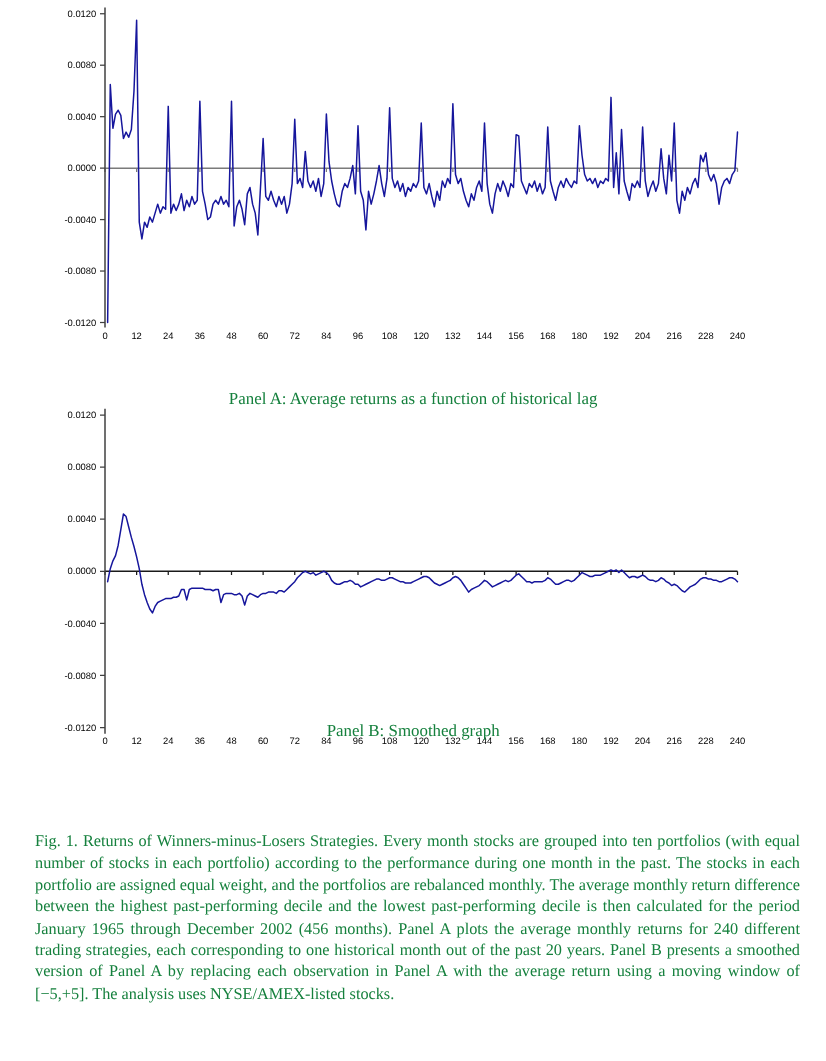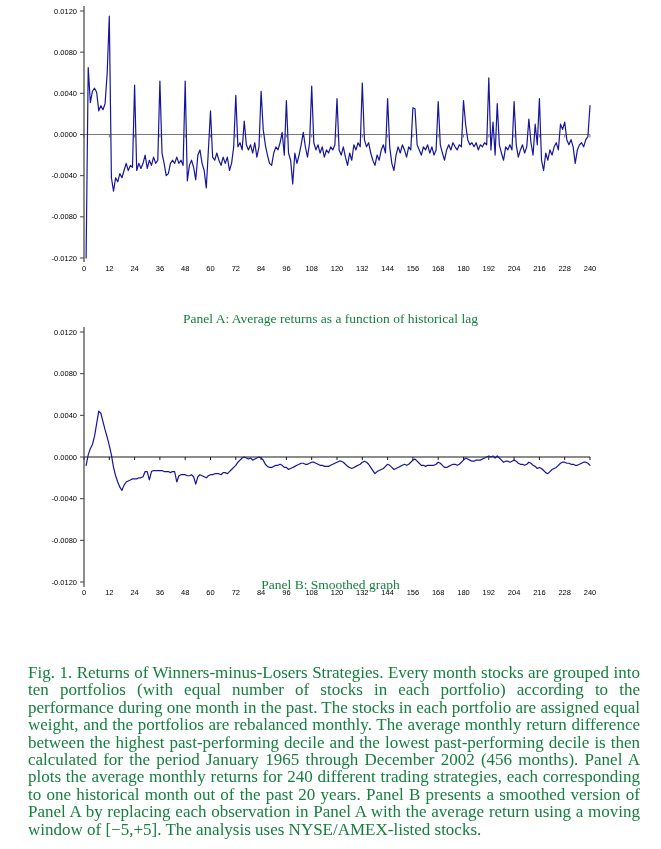--- a/index.html
+++ b/index.html
@@ -6,21 +6,21 @@
   .page{position:relative;width:661px;height:849px;background:#ffffff;overflow:hidden;
         font-family:"Liberation Serif","DejaVu Serif",serif;color:#15803d;}
   .chart{position:absolute;left:0;}
   .chart-a{top:0;}
   .chart-b{top:318px;}
   .panel-title{position:absolute;left:0;width:661px;text-align:center;
                font-size:13.5px;line-height:17px;}
   .title-a{top:291px;margin-top:19px;}
   .title-b{top:576px;}
   .caption{position:absolute;left:28px;top:664px;width:612px;margin:0;
-           font-size:17px;line-height:17.4px;text-align:justify;}
+           font-size:13px;line-height:17.4px;text-align:justify;}
   svg text{font-family:"Liberation Sans","DejaVu Sans",sans-serif;}
 </style>
 </head>
 <body>
 
 <div class="page">
 
   <svg class="chart chart-a" viewBox="0 0 661 280" width="661" height="280">
       <line x1="84" y1="134.5" x2="590" y2="134.5" stroke="#7a7a7a" stroke-width="1.2"></line>
       <line x1="84" y1="134.5" x2="84" y2="137.5" stroke="#7a7a7a" stroke-width="1"></line>

